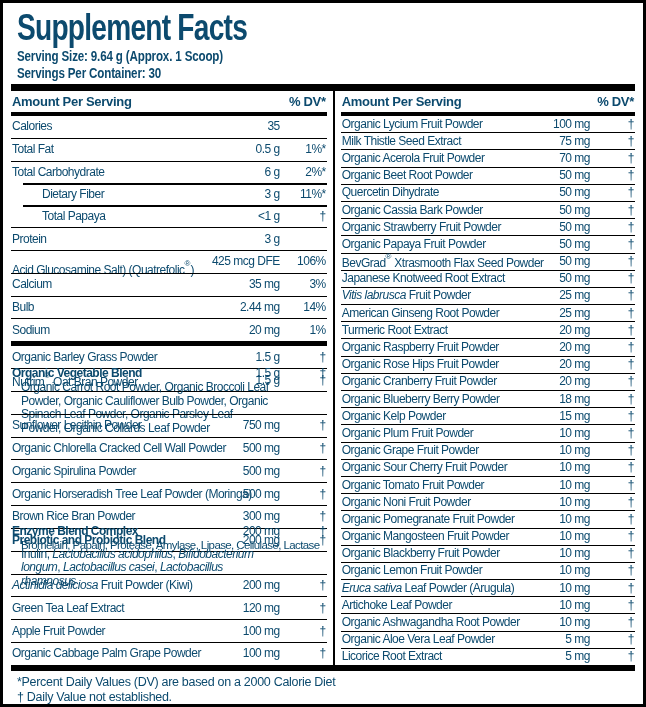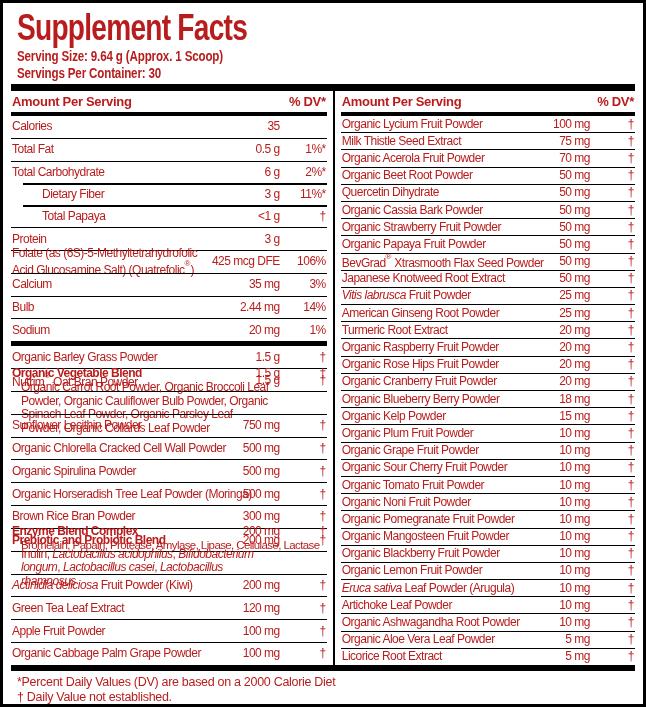--- a/index.html
+++ b/index.html
@@ -1,18 +1,18 @@
 <!DOCTYPE html>
 <html><head>
 <meta charset="utf-8">
 <style>
   html,body{margin:0;padding:0;background:#fff;}
   .label{
     width:646px;height:707px;box-sizing:border-box;
-    border:3px solid #000;background:#fff;color:#b91c1c;
+    border:3px solid #000;background:#fff;color:#0c4a6e;
     padding:0 6px;overflow:hidden;
     font-family:"Liberation Sans","DejaVu Sans",sans-serif;
   }
   .header-area{padding:5px 8px 0 8px;}
   .title{
     font-size:37px;font-weight:bold;letter-spacing:-1px;line-height:40px;
     white-space:nowrap;transform:scaleX(0.76);transform-origin:0 50%;
   }
   .serving-line{
     font-size:14.5px;font-weight:bold;line-height:17px;white-space:nowrap;
@@ -108,21 +108,21 @@
   </div>
           <div class="entry sep-thin">
     <div class="row">
       <span class="name"><span>Protein</span></span>
       <span class="amt">3 g</span>
       <span class="dv"></span>
     </div>
   </div>
           <div class="entry sep-thin">
     <div class="row">
-      <span class="name"><span>Folate (as (6S)-5-Methyltetrahydrofolic</span><br><span>Acid Glucosamine Salt) (Quatrefolic</span><sup class="reg">®</sup><span>)</span></span>
+      <span class="name"><br><span>Acid Glucosamine Salt) (Quatrefolic</span><sup class="reg">®</sup><span>)</span></span>
       <span class="amt">425 mcg DFE</span>
       <span class="dv">106%</span>
     </div>
   </div>
           <div class="entry sep-thin">
     <div class="row">
       <span class="name"><span>Calcium</span></span>
       <span class="amt">35 mg</span>
       <span class="dv">3%</span>
     </div>

